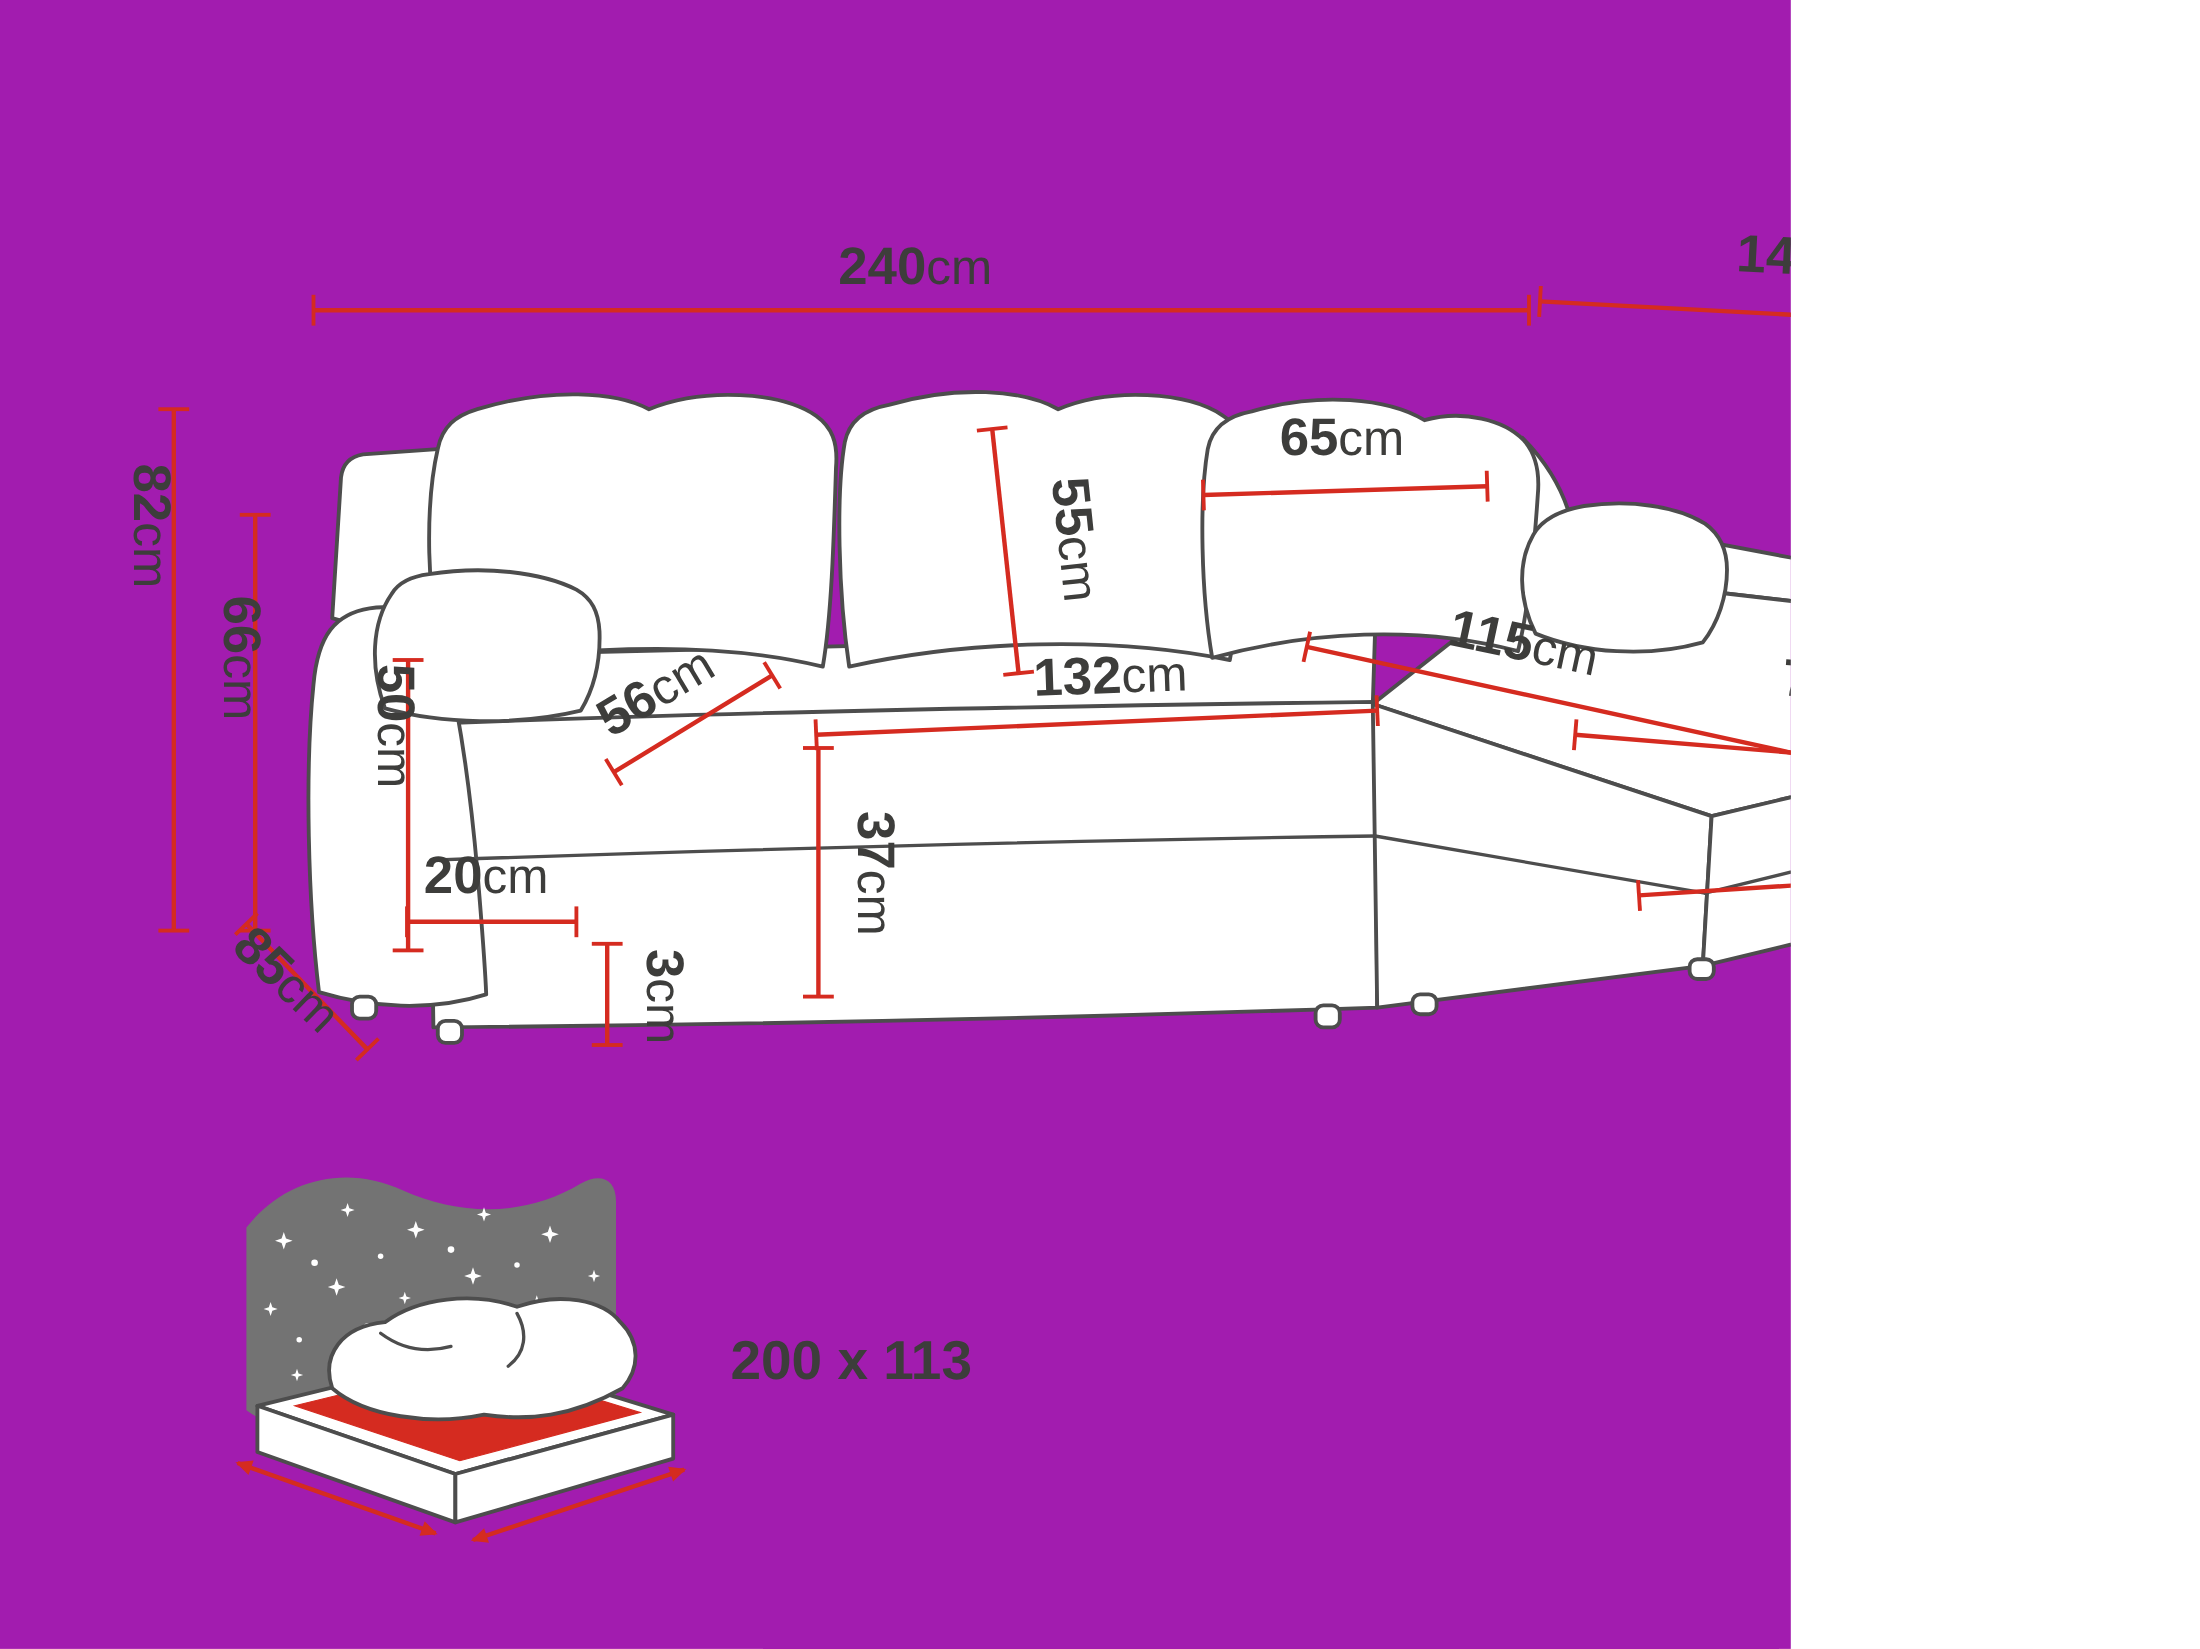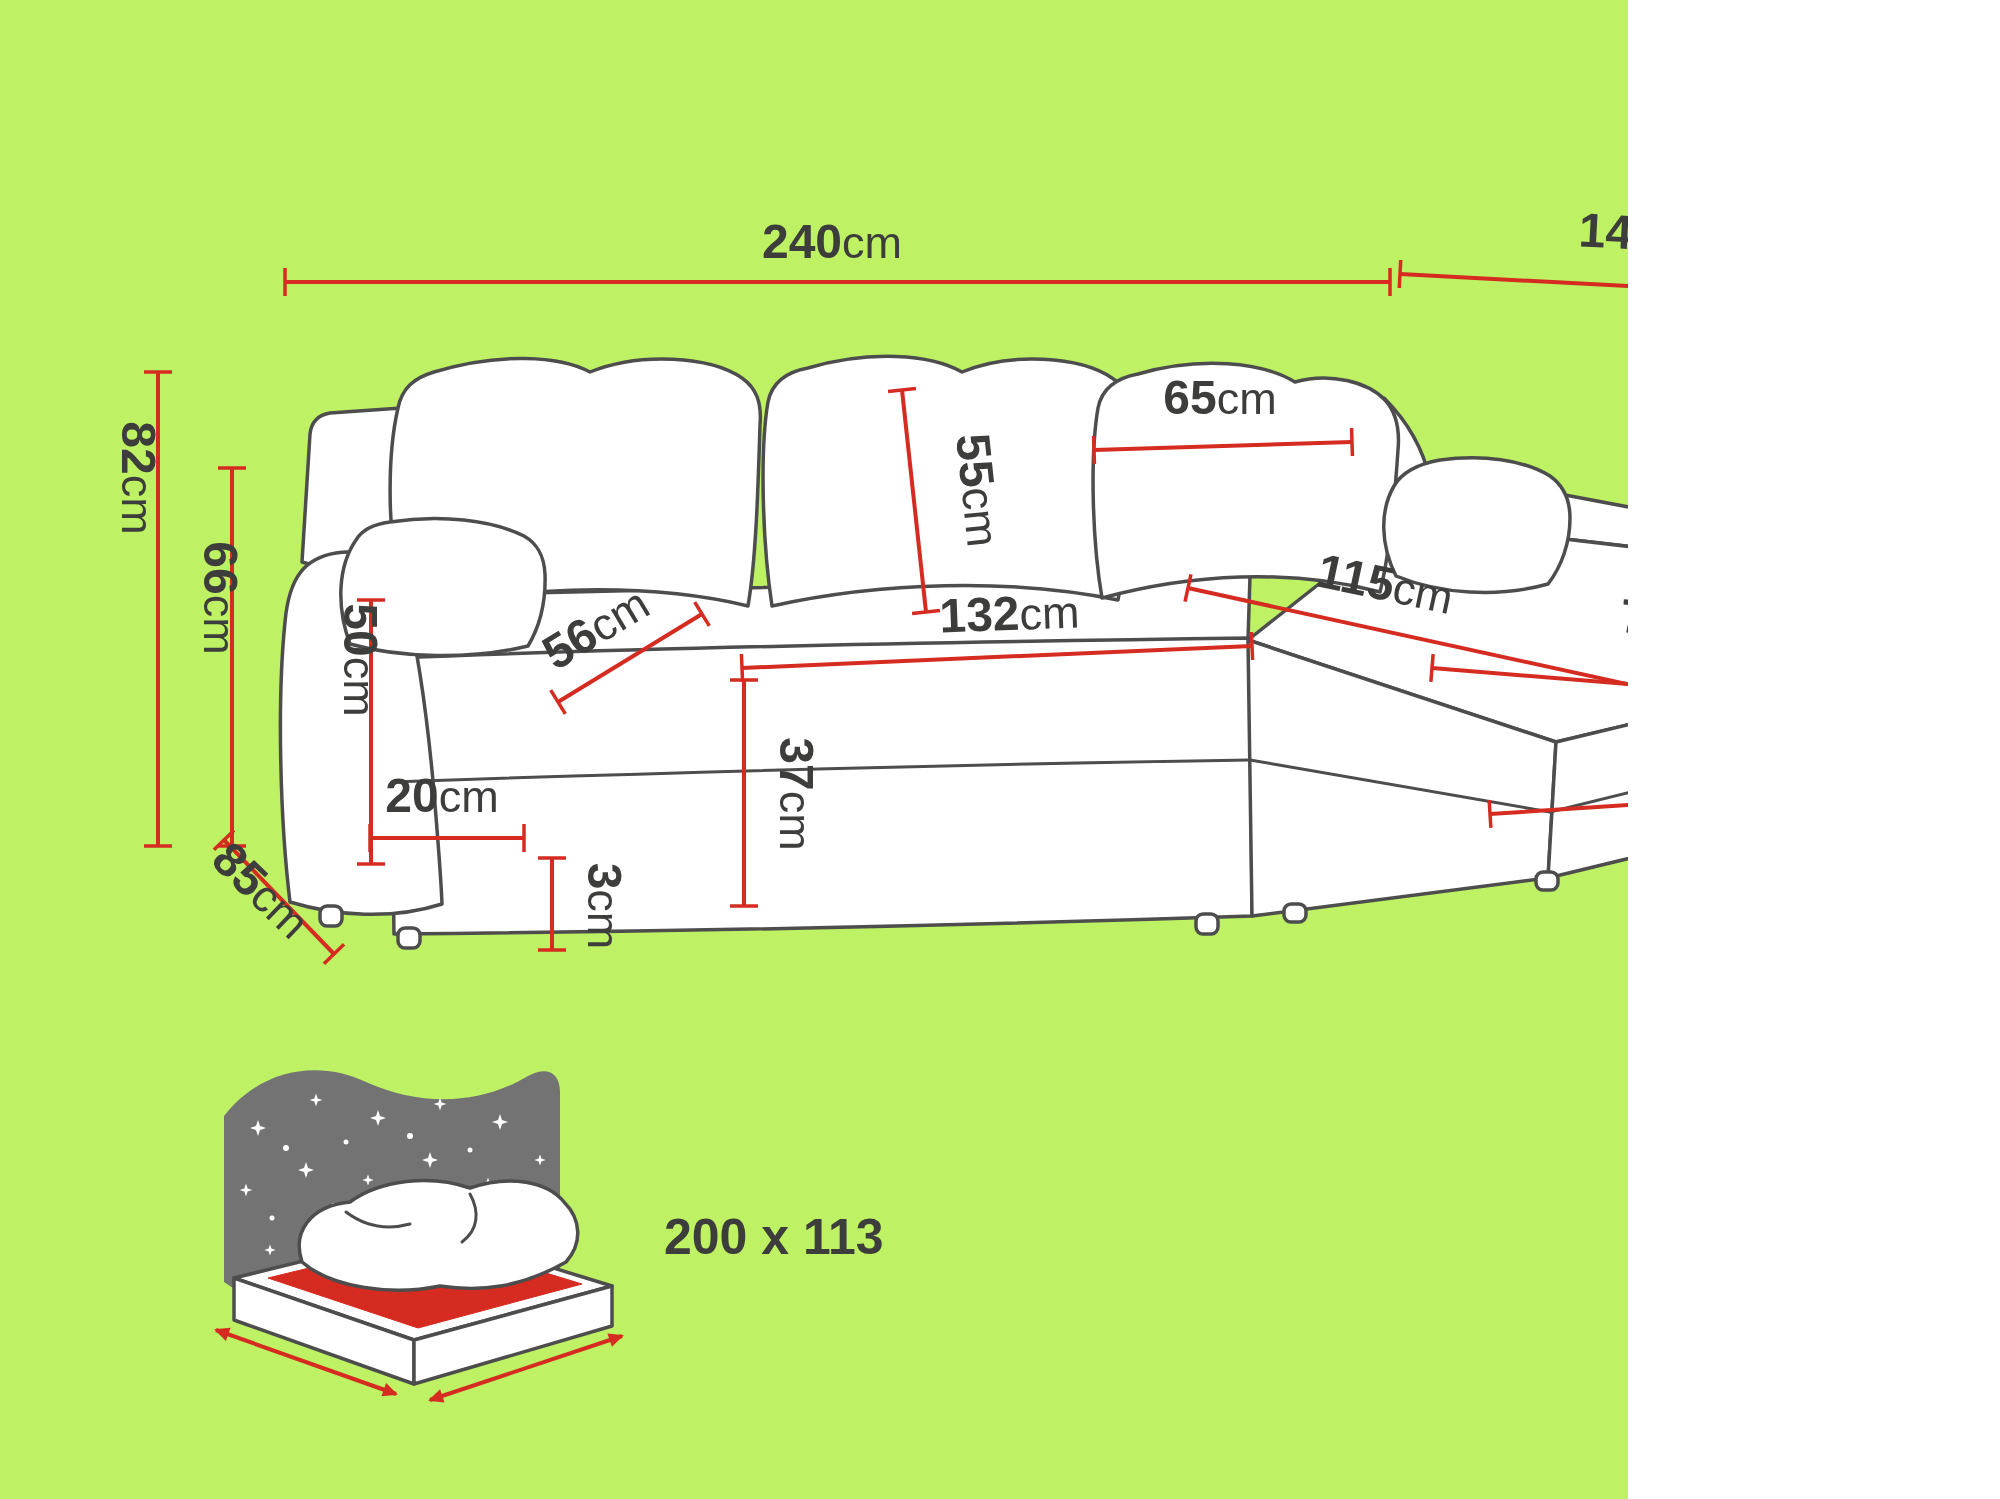--- a/index.html
+++ b/index.html
@@ -1,16 +1,16 @@
 <!DOCTYPE html>
 <html><head>
 <meta charset="utf-8">
 <style>
   html,body{margin:0;padding:0;background:#ffffff;}
-  .canvas{width:1628px;height:1499px;position:relative;background:#bef264;overflow:hidden;}
+  .canvas{width:1628px;height:1499px;position:relative;background:#a21caf;overflow:hidden;}
   svg{display:block;}
   .outline{fill:#ffffff;stroke:#4d4d4d;stroke-width:3.5;stroke-linejoin:round;stroke-linecap:round;}
   .seam{fill:none;stroke:#4d4d4d;stroke-width:3;stroke-linecap:round;}
   .dimline{stroke:#d52b20;stroke-width:4;fill:none;stroke-linecap:butt;}
   .dim{font-family:"Liberation Sans",sans-serif;font-size:48px;font-weight:700;fill:#3d3d3b;}
   .dim .unit{font-weight:400;font-size:45px;}
   .bigdim{font-family:"Liberation Sans",sans-serif;font-size:50px;font-weight:700;fill:#3d3d3b;}
   .bed-bg{fill:#737373;stroke:none;}
   .star{fill:#ffffff;}
   .bed-red{fill:#d52b20;stroke:#d52b20;}

